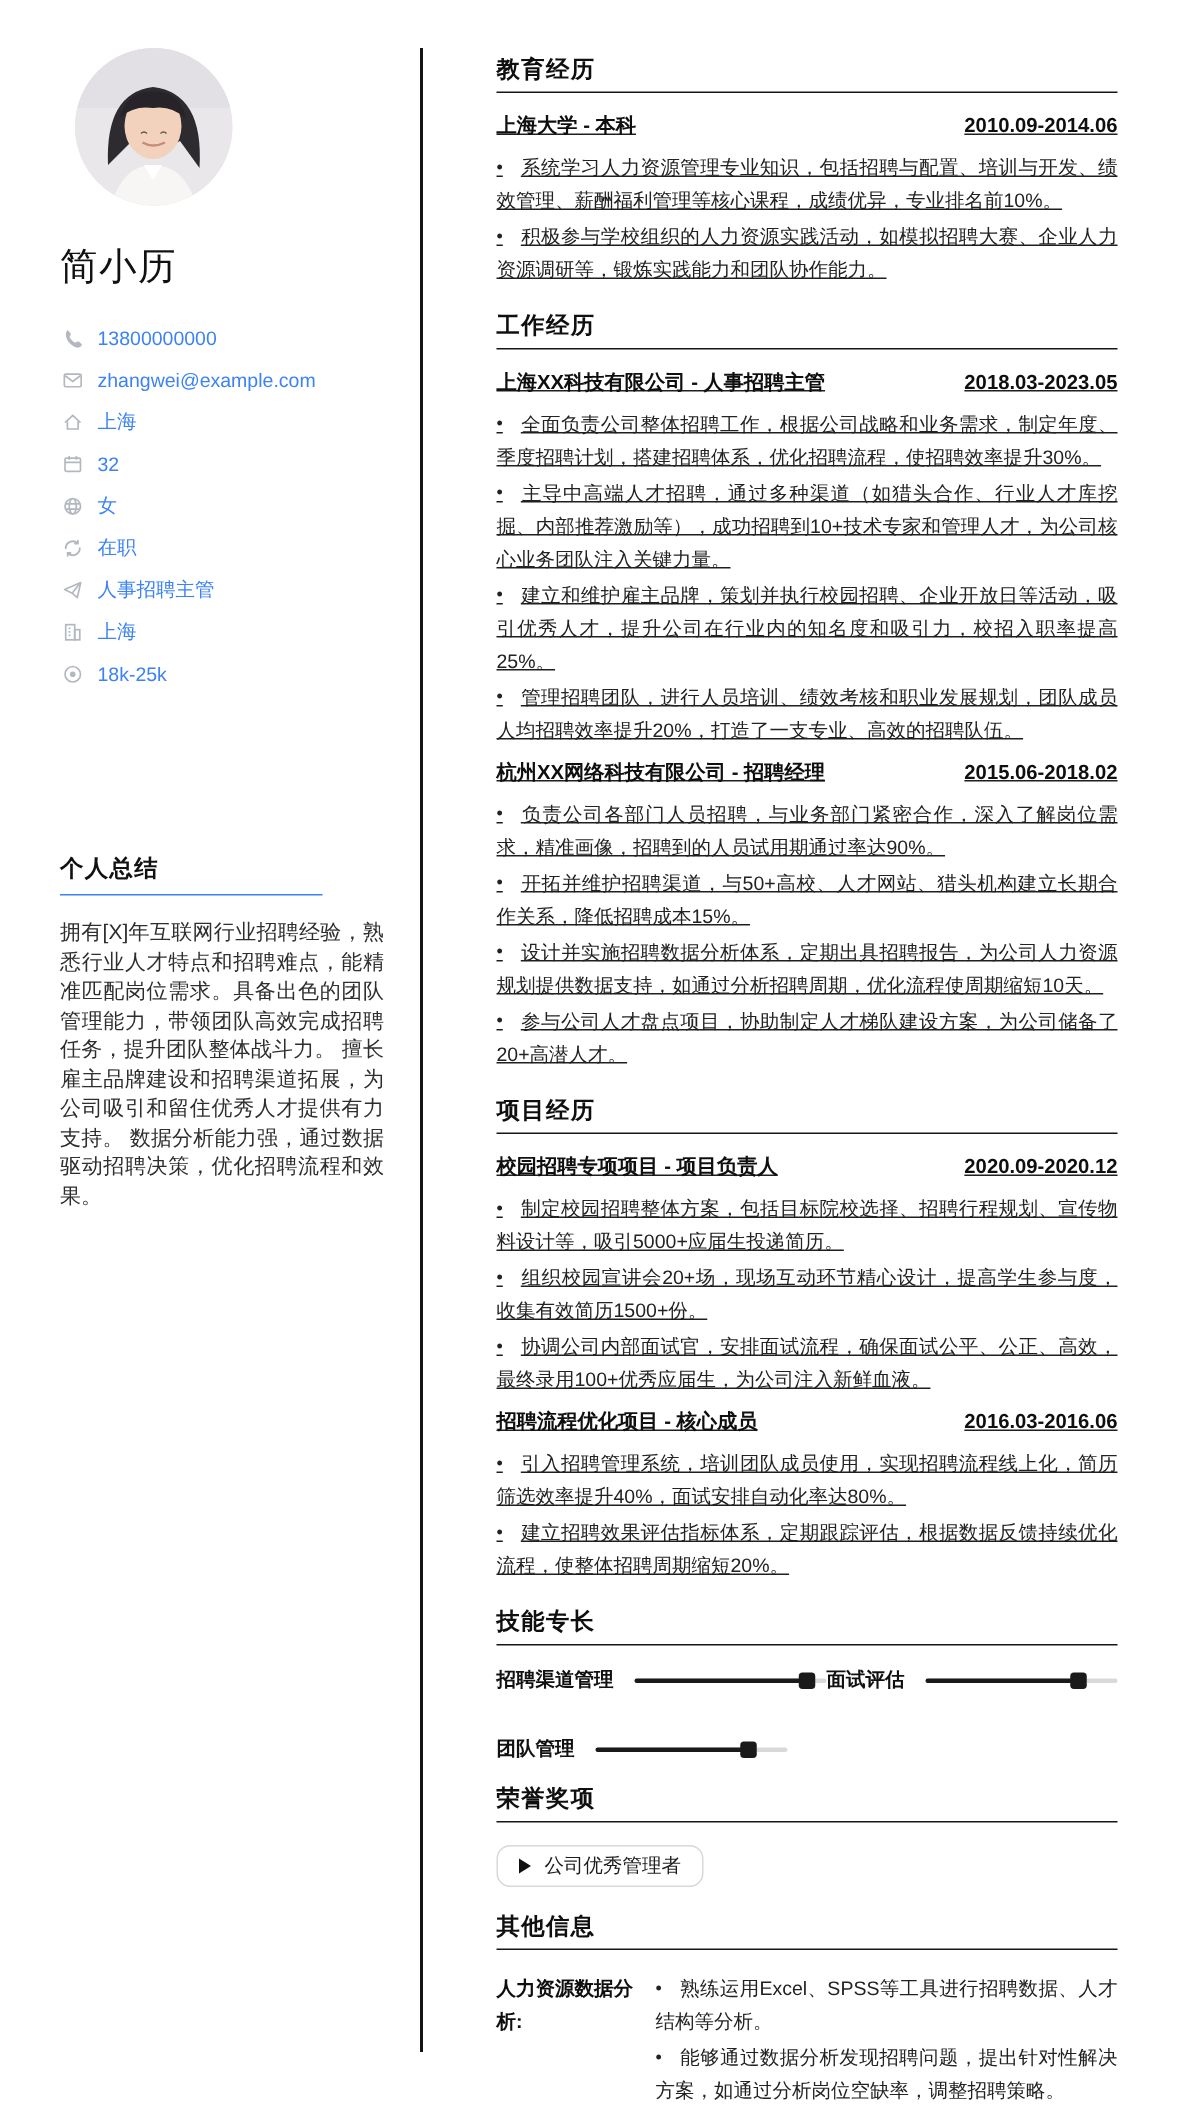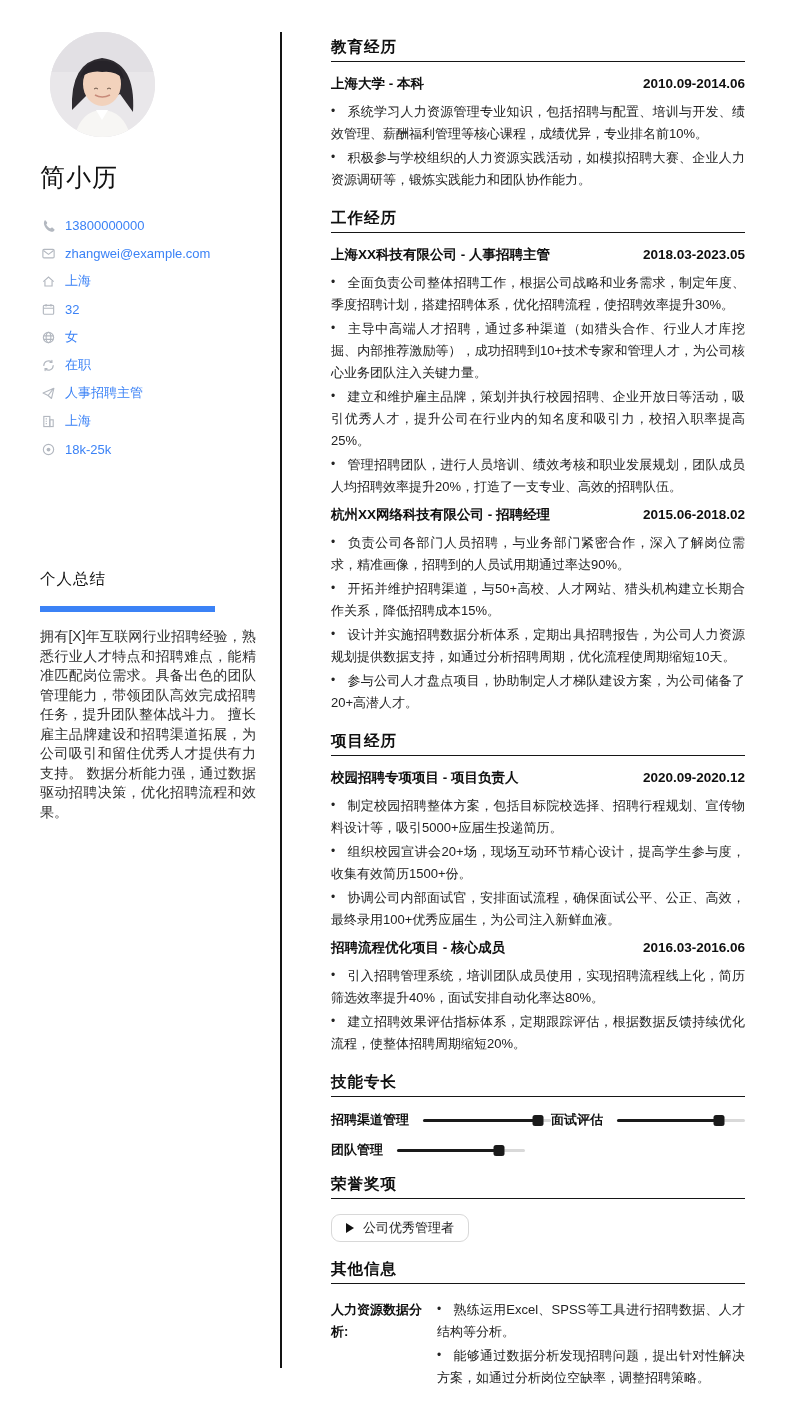--- a/index.html
+++ b/index.html
@@ -10,39 +10,39 @@
   
   .sidebar { width:224px; flex-shrink:0; }
   .avatar-wrap { width:105px; height:105px; border-radius:50%; overflow:hidden; margin-left:10px; background:#e8e6e9; }
   .avatar-wrap svg { display:block; }
   .side-name { font-size:25px; font-weight:normal; color:#111; margin-top:24px; letter-spacing:1px; }
   .contacts { list-style:none; margin-top:17px; }
   .contacts li { display:flex; align-items:center; height:28px; font-size:13px; color:#3b82f6; }
   .cicon { width:16px; height:16px; margin-right:9px; display:inline-flex; align-items:center; justify-content:center; flex-shrink:0; }
   .cicon svg { width:15px; height:15px; }
   .summary { margin-top:106px; }
-  .summary-title { font-size:15.5px; font-weight:normal; color:#111; width:175px; padding-bottom:16px; border-bottom:6px solid #3b82f6; letter-spacing:1px; }
+  .summary-title { font-size:15.5px; font-weight:bold; color:#111; width:175px; padding-bottom:6px; border-bottom:1px solid #3b82f6; letter-spacing:1px; }
   .summary-text { margin-top:15px; font-size:14px; line-height:19.5px; color:#2e2e2e; width:216px; text-align:justify; }
 
   
   .divider { width:2px; background:#141414; margin-left:16px; margin-bottom:38px; align-self:stretch; }
 
   
   .main { flex:1; padding-left:49px; padding-top:6px; }
   .sec { margin-bottom:18px; }
   .sec-h { font-size:15.5px; font-weight:bold; color:#0f0f0f; letter-spacing:1px; line-height:17px; padding-bottom:6px; border-bottom:1.5px solid #161616; margin-bottom:13px; }
-  .entry { margin-bottom:8px; }
+  .entry { margin-bottom:8px;text-decoration:underline; }
   .entry:last-child { margin-bottom:0; }
   .entry-head { display:flex; justify-content:space-between; align-items:baseline; font-size:13.5px; font-weight:bold; color:#0f0f0f; line-height:17px; margin-bottom:9px; }
   .entry-date { font-weight:bold; white-space:nowrap; }
   .blt { font-size:13px; line-height:22px; color:#222; margin-bottom:2px; text-align:justify; }
   .blt::before { content:"•"; font-size:12px; margin-right:12px; position:relative; top:-1px; }
 
   
-  .skills-grid { display:grid; grid-template-columns:220px 1fr; row-gap:16px; padding-top:3px;text-align:right; }
+  .skills-grid { display:grid; grid-template-columns:220px 1fr; row-gap:32px; padding-top:3px;text-align:right; }
   .skill { display:flex; align-items:center; height:14px; }
   .skill-lbl { font-size:13px; font-weight:bold; color:#111; margin-right:14px; white-space:nowrap; }
   .track { width:128px; height:3px; background:#d9d9d9; border-radius:2px; position:relative; }
   .track-fill { position:absolute; left:0; top:0; height:3px; background:#1a1a1a; border-radius:2px; }
   .handle { position:absolute; width:11px; height:11px; background:#1a1a1a; border-radius:2.5px; top:-4px; transform:translateX(-50%); }
 
   
   .badge { display:inline-flex; align-items:center; height:28px; padding:0 14px; border:1px solid #d8d8d8; border-radius:9px; font-size:13px; color:#1c1c1c; margin-top:2px; }
   .play { width:0; height:0; border-left:8px solid #111; border-top:5px solid transparent; border-bottom:5px solid transparent; margin-right:9px; }
 

